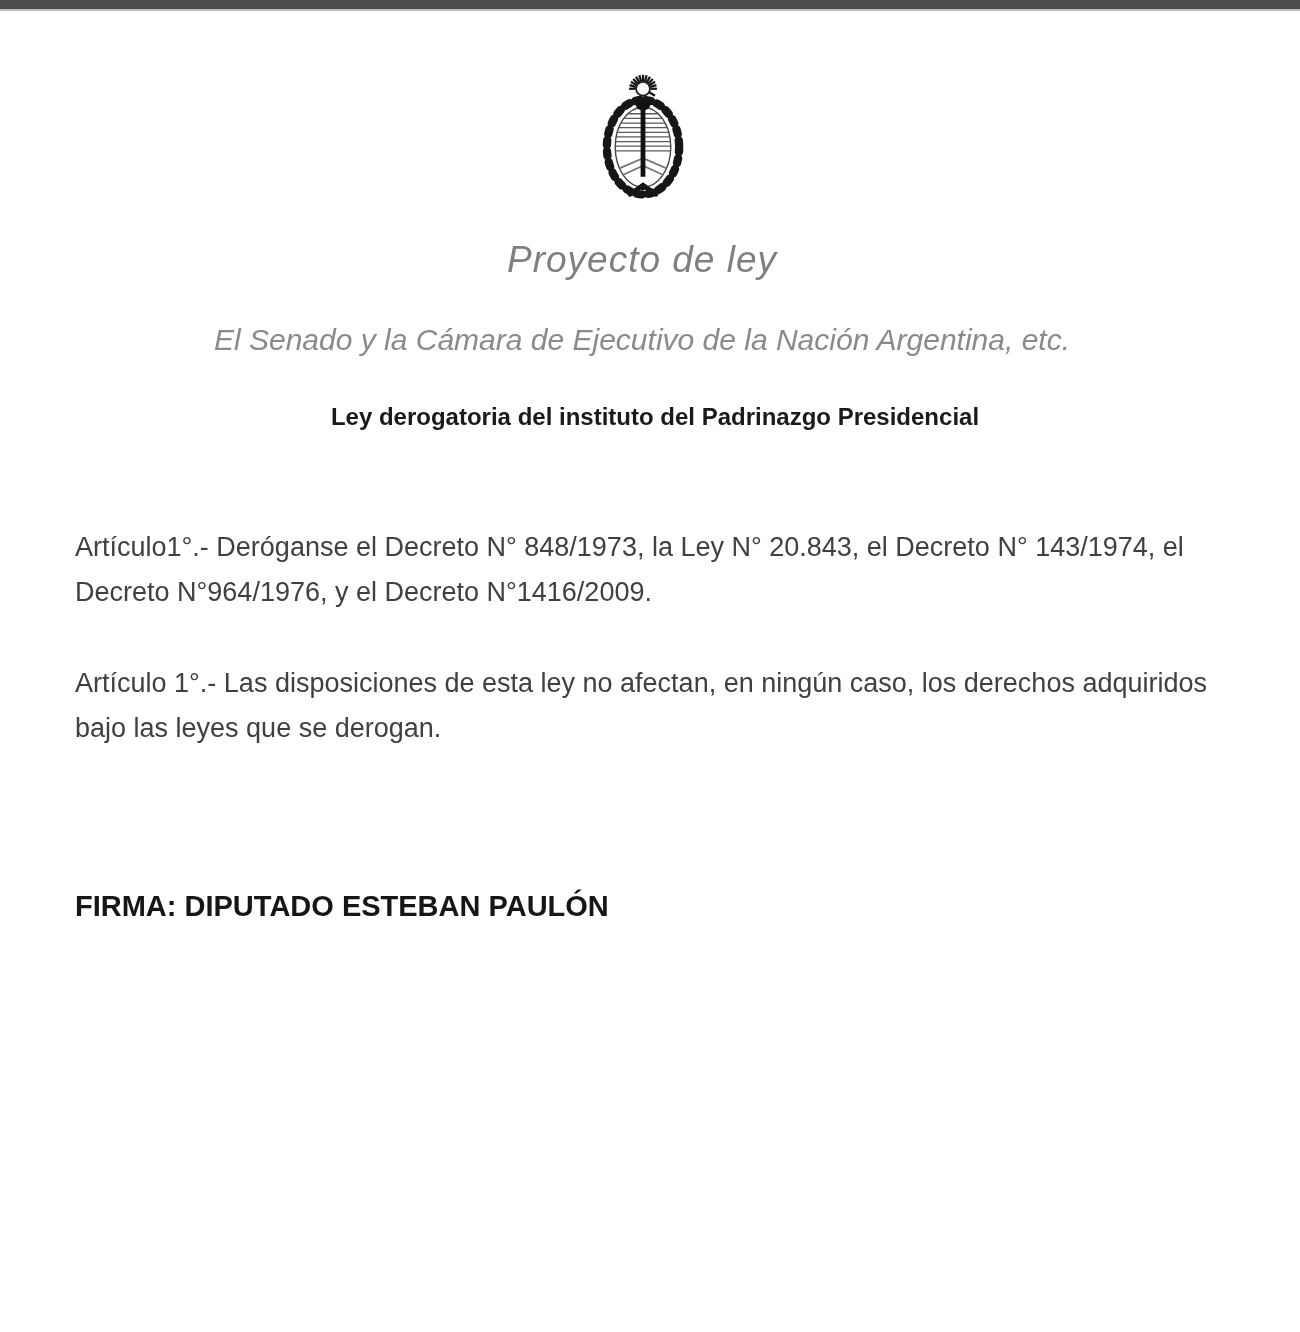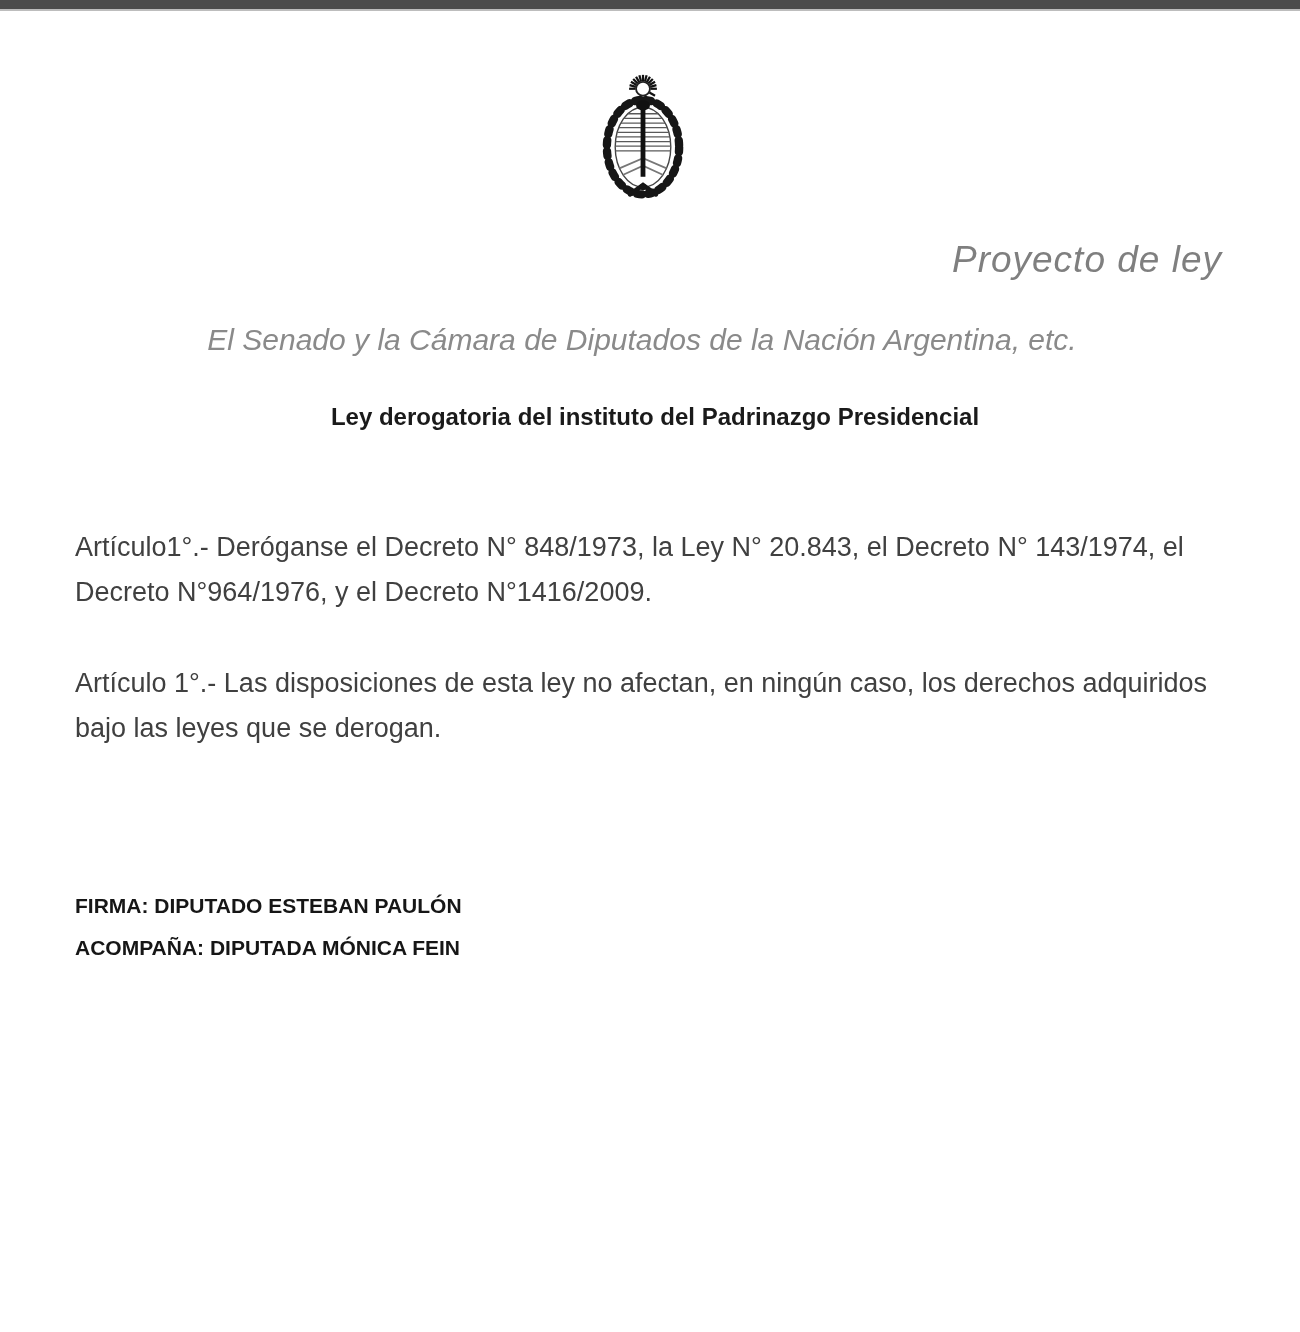--- a/index.html
+++ b/index.html
@@ -23,21 +23,21 @@
   }
   .emblem-wrap {
     width: 94px;
     height: 126px;
     margin: 62px auto 0 auto;
     transform: translateX(-12px);
   }
   .emblem-wrap svg { width: 100%; height: 100%; display: block; }
   .doc-title {
     margin-top: 40px;
-    text-align: right;
+    text-align: center;
     font-style: italic;
     font-size: 37px;
     letter-spacing: 1px;
     color: #7f7f7f;
     transform: translateX(-13px);
   }
   .doc-subtitle {
     margin-top: 42px;
     text-align: center;
     font-style: italic;
@@ -62,21 +62,21 @@
     margin-top: 46px;
     font-size: 27px;
     line-height: 45px;
     color: #404040;
     max-width: 1165px;
   }
   .article.first { margin-top: 94px; }
   .signature-block {
     margin-top: 134px;
     font-weight: bold;
-    font-size: 21px;
+    font-size: 29px;
     line-height: 42px;
     color: #161616;
   }
 </style>
 </head>
 <body>
 
 <div class="top-bar"></div>
 
 <div class="doc">
@@ -131,28 +131,27 @@
       <rect x="47.4" y="34" width="5.2" height="78" fill="#111111"></rect>
       <ellipse cx="50" cy="35" rx="7.5" ry="5.5" fill="#111111"></ellipse>
 
       <path d="M36,131 L50,121 L64,131" stroke="#161616" stroke-width="5" fill="none" stroke-linecap="round"></path>
       <circle cx="50" cy="123" r="3.5" fill="#161616"></circle>
     </svg>
   </div>
 
   <div class="doc-title">Proyecto de ley</div>
 
-  <div class="doc-subtitle">El Senado y la Cámara de Diputados de la Nación Argentina, etc.</div>
+  <div class="doc-subtitle">El Senado y la Cámara de Ejecutivo de la Nación Argentina, etc.</div>
 
 
   <div class="law-title">Ley derogatoria del instituto del Padrinazgo Presidencial</div>
 
   <p class="article first">Artículo1°.- Deróganse el Decreto N° 848/1973, la Ley N° 20.843, el Decreto N° 143/1974, el Decreto N°964/1976, y el Decreto N°1416/2009.</p>
 
   <p class="article">Artículo 1°.- Las disposiciones de esta ley no afectan, en ningún caso, los derechos adquiridos bajo las leyes que se derogan.</p>
 
 
   <div class="signature-block">
     <div>FIRMA: DIPUTADO ESTEBAN PAULÓN</div>
-    <div>ACOMPAÑA: DIPUTADA MÓNICA FEIN</div>
   </div>
 
 </div>
 
 </body></html>

